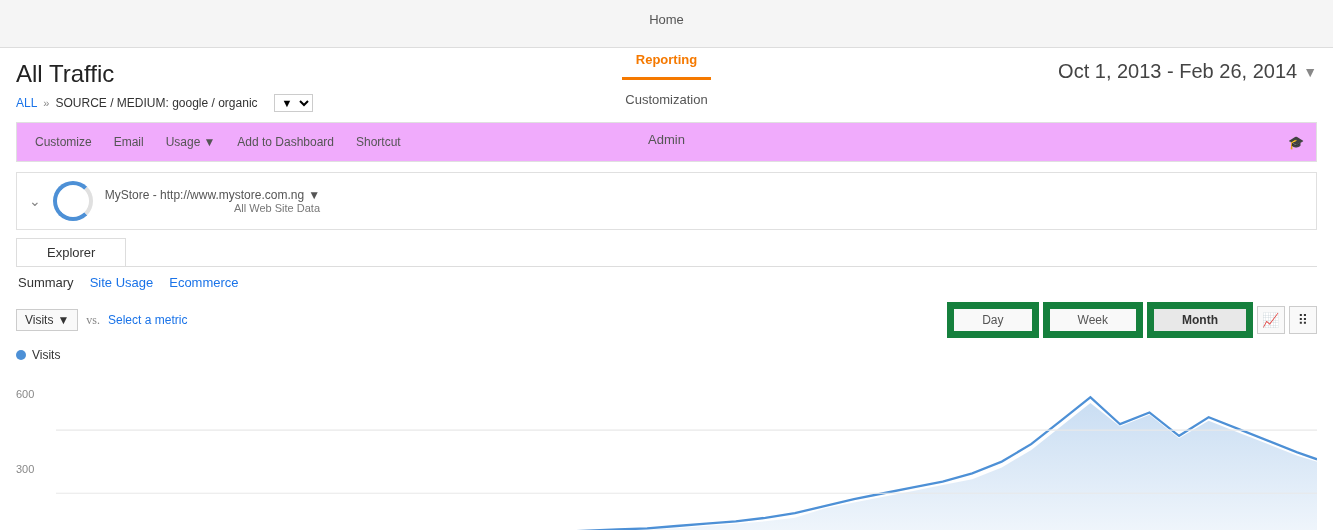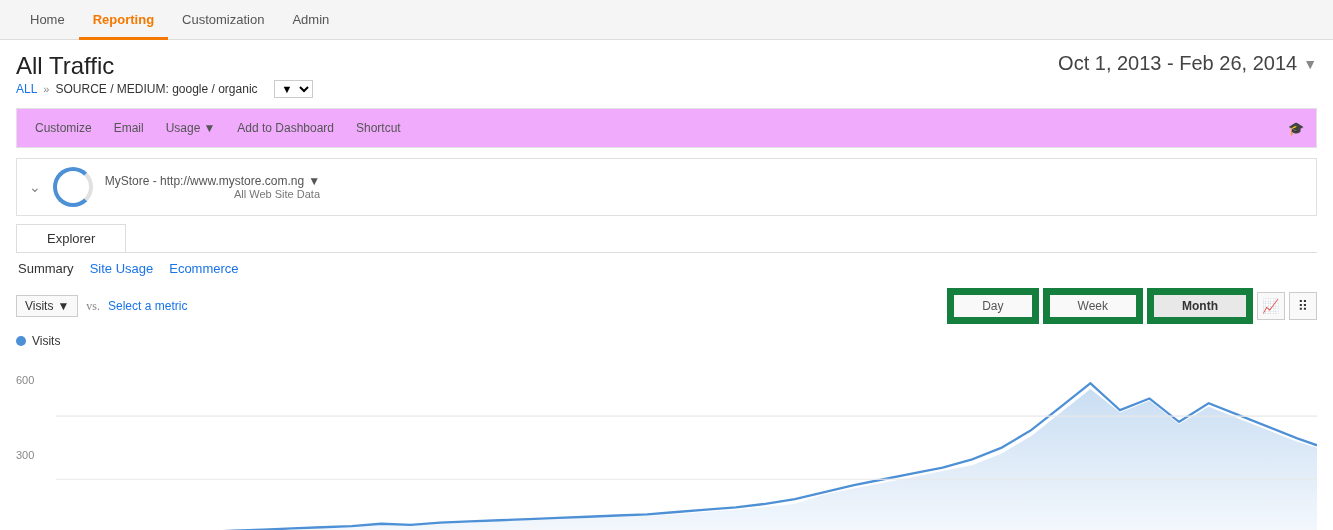--- a/index.html
+++ b/index.html
@@ -4,22 +4,23 @@
   <style>
     * { margin: 0; padding: 0; box-sizing: border-box; }
     body { font-family: Arial, sans-serif; font-size: 13px; background: #fff; color: #333; width: 1333px; height: 530px; overflow: hidden; }
 
     
     .top-nav {
       background: #f5f5f5;
       border-bottom: 1px solid #ddd;
       display: flex;
       align-items: center;
-      height: 40px;
+      height: 48px;
       padding: 0 16px;
+      flex-direction: column;
     }
     .top-nav-item {
       padding: 0 14px;
       height: 40px;
       line-height: 40px;
       cursor: pointer;
       color: #555;
       font-size: 13px;
     }
     .top-nav-item.active {
@@ -30,20 +31,21 @@
     .top-nav-spacer { flex: 1; }
 
     
     .main { padding: 12px 16px 0 16px; }
 
     
     .page-title-row {
       display: flex;
       justify-content: space-between;
       align-items: flex-start;
+      margin-bottom: 6px;
     }
     .page-title {
       font-size: 24px;
       font-weight: normal;
       color: #222;
     }
     .date-range {
       font-size: 20px;
       color: #444;
       display: flex;

